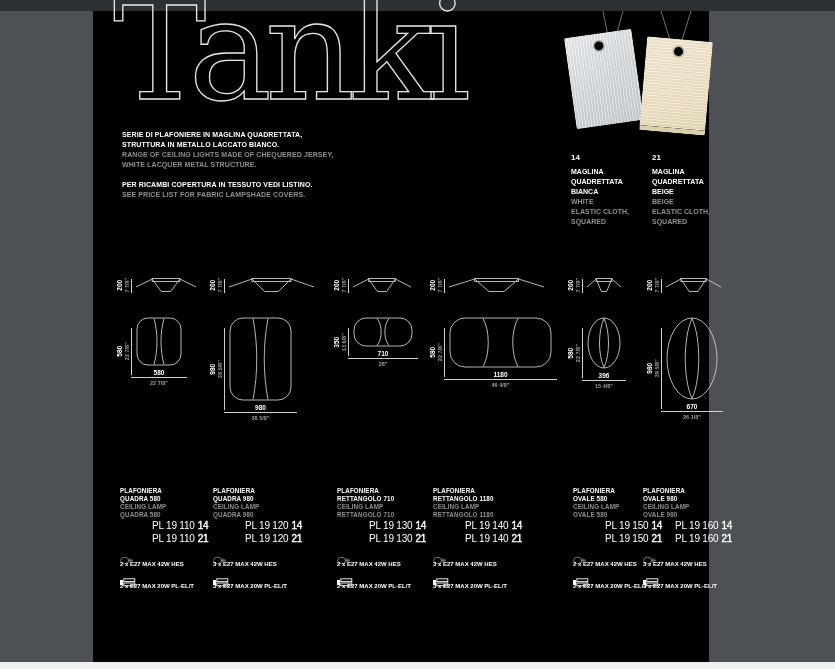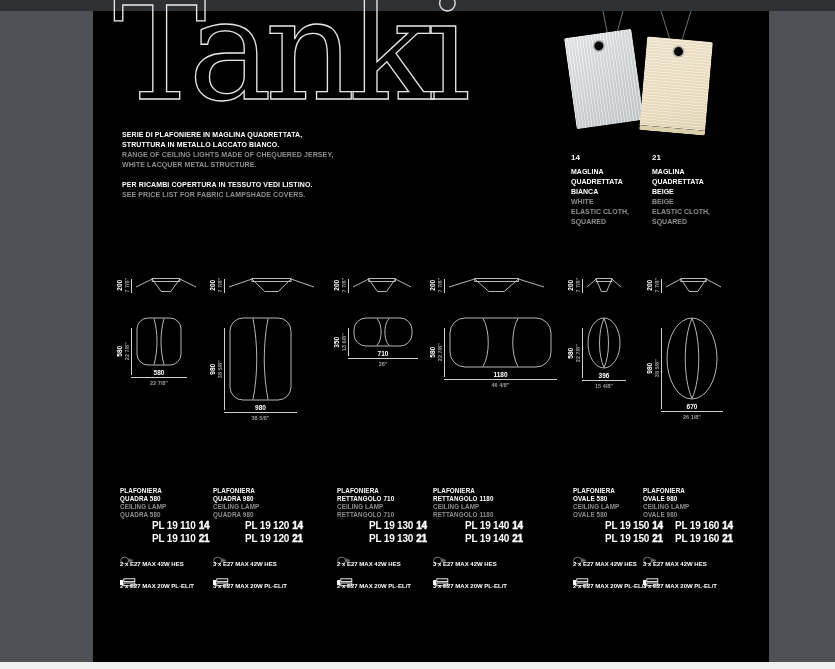--- a/index.html
+++ b/index.html
@@ -1,21 +1,21 @@
 <!DOCTYPE html>
 <html><head>
 <meta charset="utf-8">
 <style>
   * { margin:0; padding:0; box-sizing:border-box; }
   html,body { width:835px; height:669px; }
   body { font-family:"Liberation Sans","DejaVu Sans",sans-serif; background:#4c5054; overflow:hidden; }
   .stage { position:relative; width:835px; height:669px; background:#4d5155; }
   .top-strip { position:absolute; left:0; top:0; width:835px; height:11px; background:#2d3134; }
   .bottom-strip { position:absolute; left:0; top:662px; width:835px; height:7px; background:#eff1f1; }
-  .page { position:absolute; left:93px; top:11px; width:676px; height:651px; background:#000; }
+  .page { position:absolute; left:93px; top:11px; width:616px; height:651px; background:#000; }
 
   
   .title { position:absolute; left:20px; top:-30px; font-family:"DejaVu Serif","Liberation Serif",serif;
            font-size:140px; line-height:1; letter-spacing:-7px; color:transparent;
            -webkit-text-stroke:1.3px #e4e4e4; white-space:nowrap; }
 
   
   .desc { position:absolute; left:29px; top:119px; font-size:7px; line-height:10px; letter-spacing:.1px; }
   .desc .it { color:#ffffff; font-weight:bold; }
   .desc .en { color:#8d8f91; font-weight:bold; }
@@ -53,21 +53,21 @@
   svg.draw path, svg.draw rect, svg.draw ellipse, svg.draw line { fill:none; stroke:#c9c9c9; stroke-width:0.9; }
   .hdim { margin-top:3px; text-align:center; }
   .h-mm { font-size:6.5px; font-weight:bold; color:#fff; padding-bottom:1px; }
   .h-line { height:1px; background:#cfcfcf; margin:0 -5px; }
   .h-in { font-size:5.5px; color:#9a9c9e; font-weight:bold; padding-top:2px; }
 
   
   .prod-col { position:absolute; top:476px; width:96px; }
   .p-it { font-size:6.3px; line-height:8px; font-weight:bold; color:#fff; letter-spacing:.1px; }
   .p-en { font-size:6.3px; line-height:8px; font-weight:bold; color:#8d8f91; letter-spacing:.1px; }
-  .p-code { font-size:10px; line-height:11.5px; font-weight:bold; color:#fff; letter-spacing:-.2px; margin-top:1px; white-space:nowrap;padding-left:32px; }
+  .p-code { font-size:10px; line-height:11.5px; font-weight:normal; color:#fff; letter-spacing:-.2px; margin-top:1px; white-space:nowrap;padding-left:32px; }
   .p-code .fin { margin-left:3px; -webkit-text-stroke:.4px #fff; }
   .p-code:first-of-type { margin-top:3px; }
   .icon-row { height:9px; margin-top:5px; }
   .icon-row.first { margin-top:7px; }
   .p-lamp { font-size:6px; line-height:8px; font-weight:bold; color:#fff; white-space:nowrap; }
 </style>
 </head>
 <body>
 
 <div class="stage">

